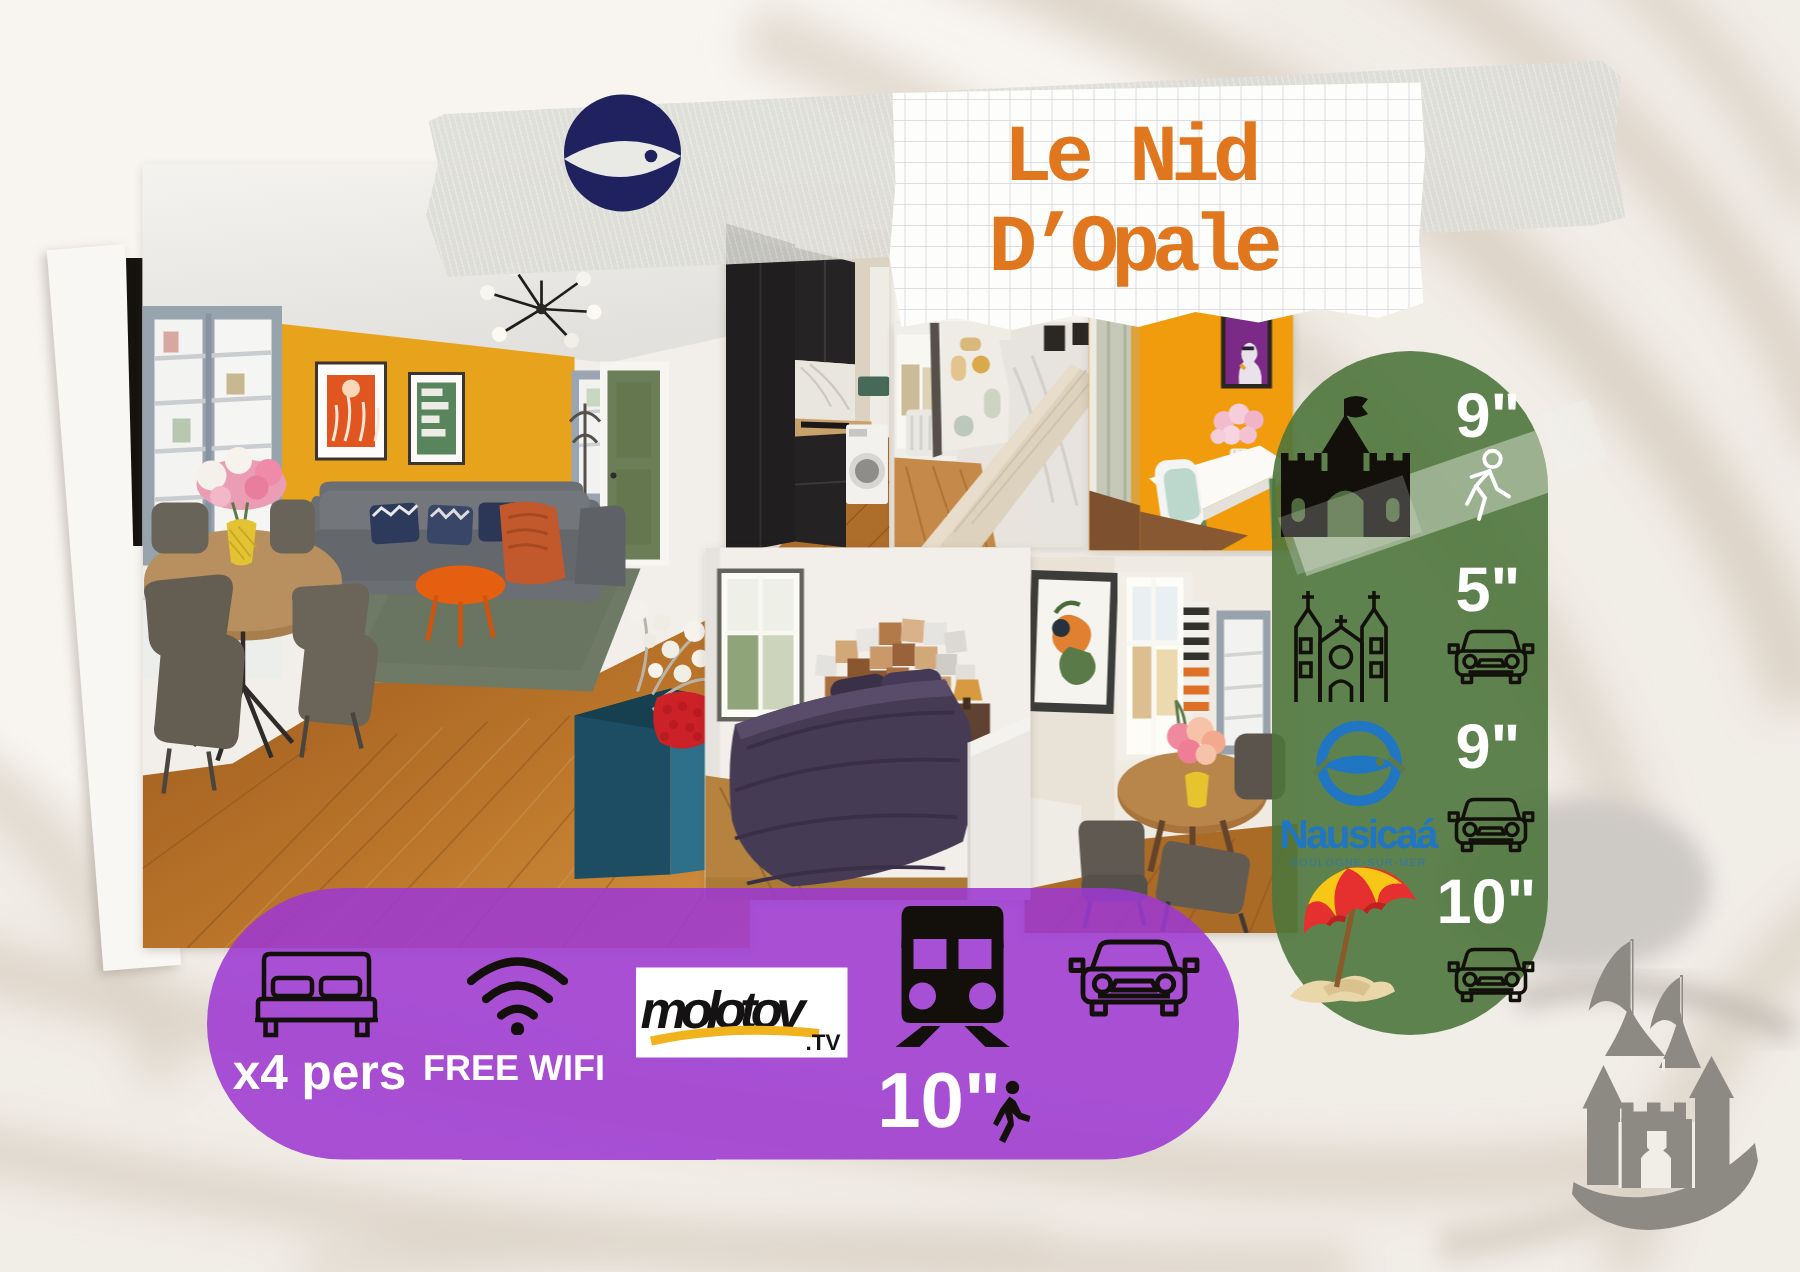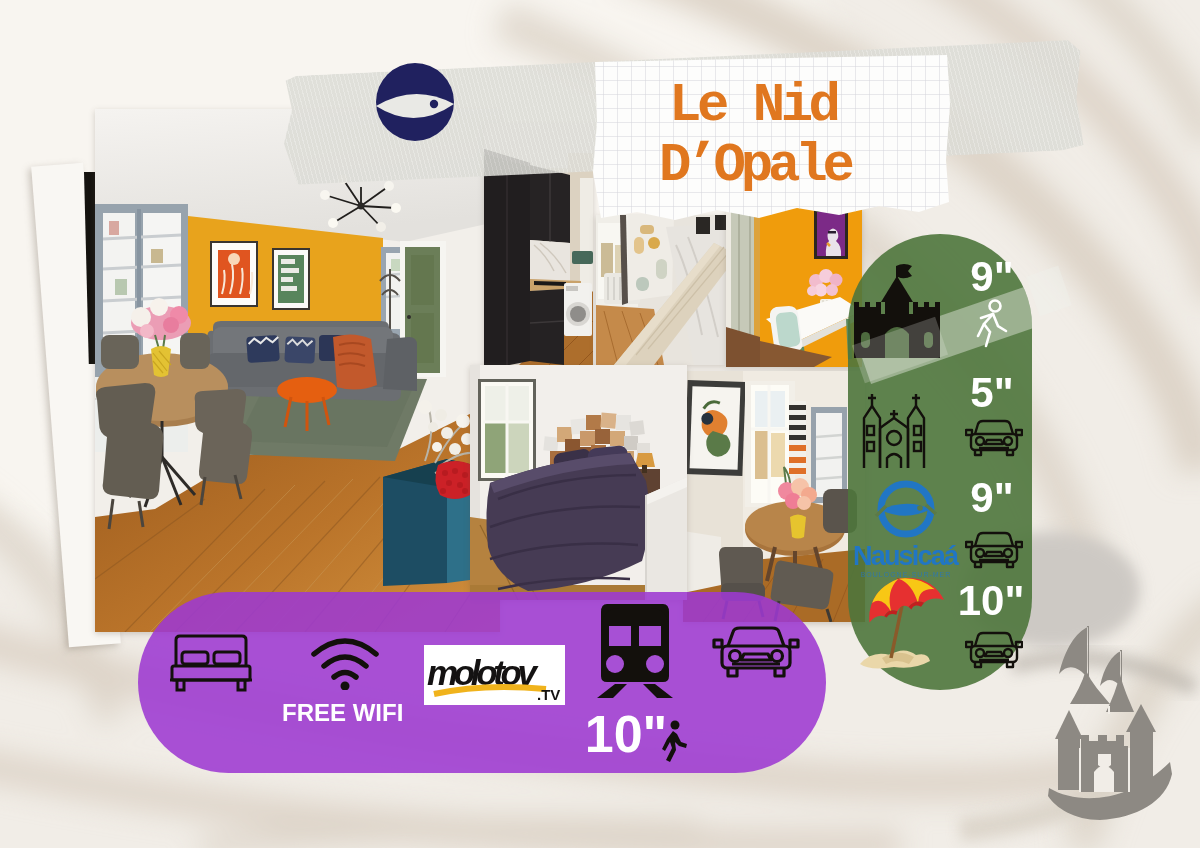--- a/index.html
+++ b/index.html
@@ -694,20 +694,21 @@
   <svg class="abs" width="86" height="62" style="left:168px;top:632px" viewBox="0 0 86 62">
     <g stroke="#13100c" stroke-width="3" fill="none">
       <path d="M8 34 L8 8 Q8 4 12 4 L74 4 Q78 4 78 8 L78 34"></path>
       <rect x="14" y="20" width="26" height="12" rx="3"></rect>
       <rect x="46" y="20" width="26" height="12" rx="3"></rect>
       <rect x="4" y="34" width="78" height="14" rx="2"></rect>
       <path d="M2 48 L84 48"></path>
       <path d="M9 48 L9 58 L16 58 L16 48 M70 48 L70 58 L77 58 L77 48"></path>
     </g>
   </svg>
+  <div class="abs" style="left:148px;top:698px;width:130px;height:34px;color:#fff;font-weight:bold;font-size:33px;text-align:center;line-height:34px">x4 pers</div>
 
   <svg class="abs" width="74" height="56" style="left:308px;top:634px" viewBox="0 0 74 56">
     <g stroke="#13100c" stroke-width="5.5" fill="none" stroke-linecap="round">
       <path d="M6 20 Q37 -6 68 20"></path>
       <path d="M16 32 Q37 14 58 32"></path>
       <path d="M26 43 Q37 34 48 43"></path>
     </g>
     <circle cx="37" cy="52" r="4.5" fill="#13100c"></circle>
   </svg>
   <div class="abs" style="left:282px;top:700px;width:140px;height:26px;color:#fff;font-weight:bold;font-size:24px;line-height:26px;white-space:nowrap">FREE WIFI</div>

